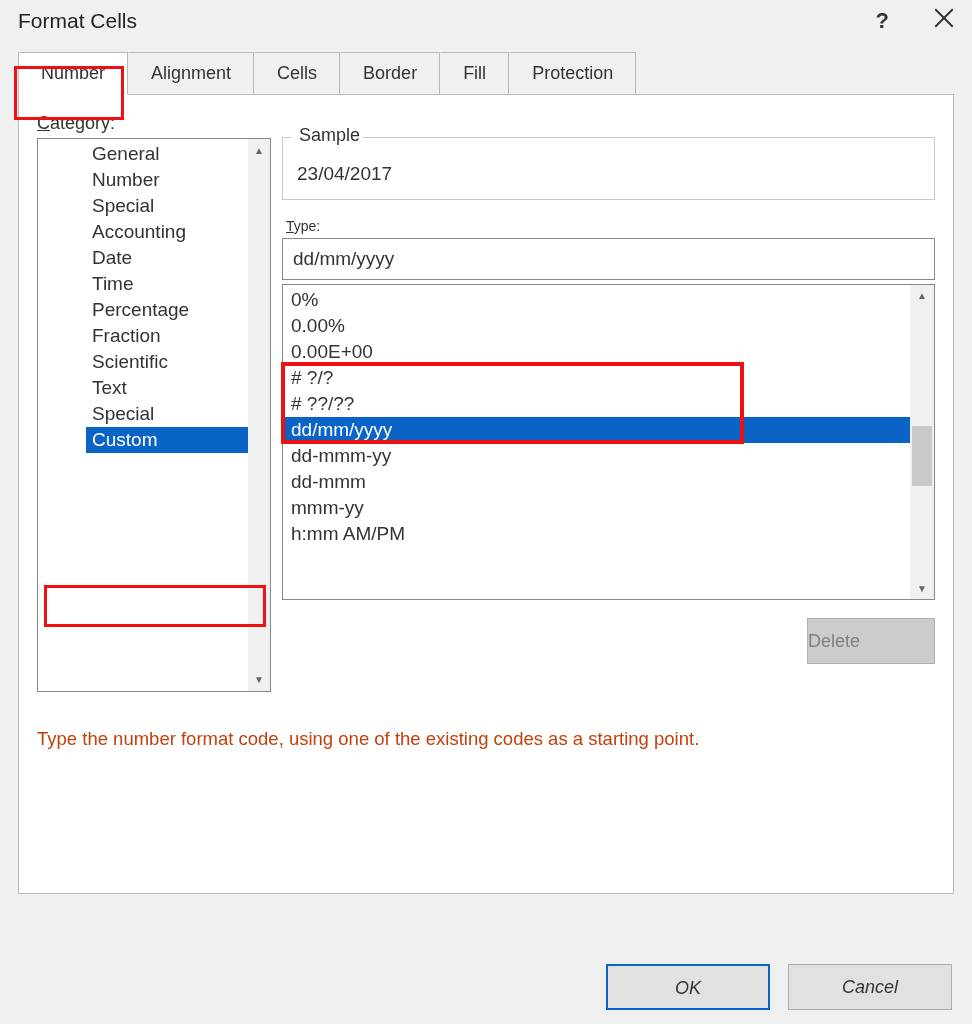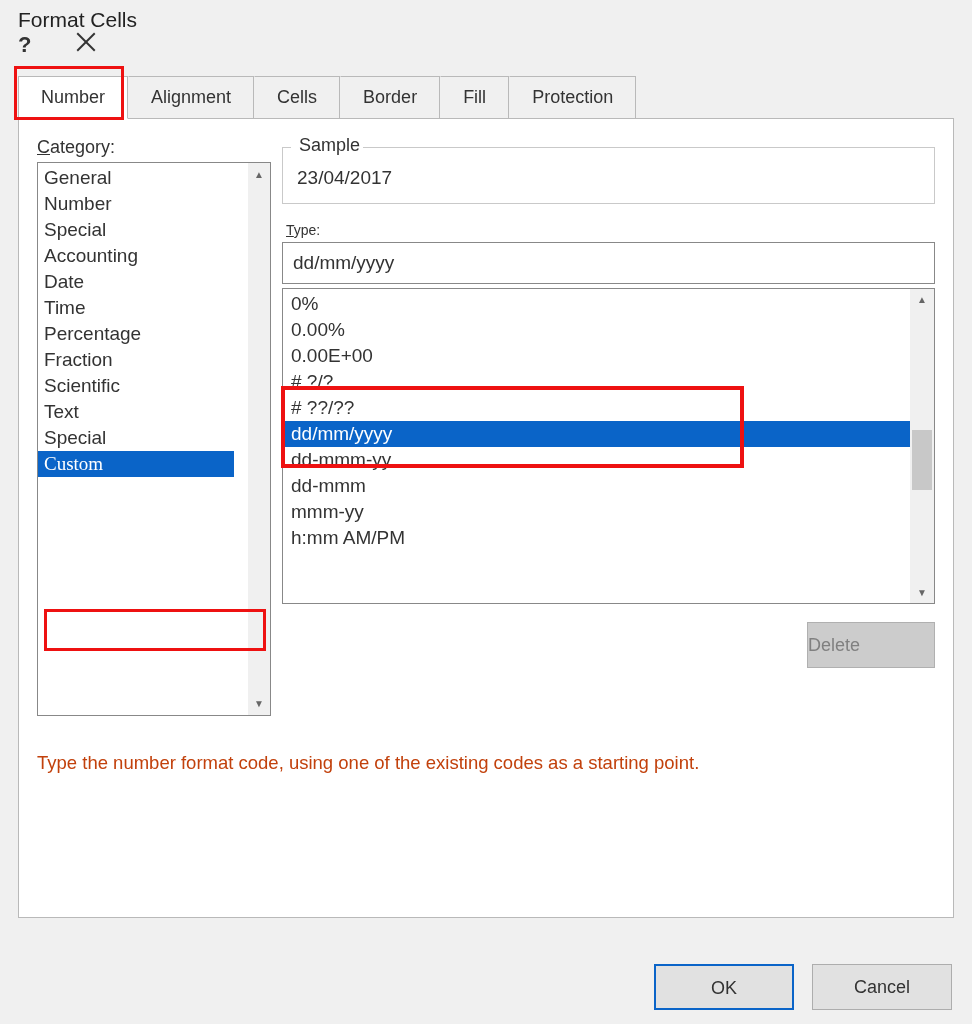--- a/index.html
+++ b/index.html
@@ -14,24 +14,23 @@
     color: #333;
   }
   .dialog {
     width: 972px;
     height: 1024px;
     background: #f0f0f0;
     position: relative;
   }
   .titlebar {
     display: flex;
-    align-items: flex-start;
+    align-items: center;
     justify-content: space-between;
     padding: 8px 18px 18px 18px;
-    flex-direction: column;
   }
   .title { font-size: 21px; color: #222; }
   .title-controls { display: flex; align-items: center; gap: 45px; font-size: 22px; color: #333; }
   .help-icon, .close-icon { font-weight: 400; cursor: pointer; }
   .close-icon svg { width: 20px; height: 20px; }
   .help-icon { font-weight: 600; }
 
   .tabs {
     display: flex;
     margin: 0 18px;
@@ -87,50 +86,49 @@
   }
   .cat-scroll {
     position: absolute; right: 0; top: 0; bottom: 0;
     width: 22px; background: #f0f0f0;
     display: flex; flex-direction: column; justify-content: space-between;
     align-items: center;
   }
   .cat-scroll .arrow {
     font-size: 10px; color: #666; padding: 6px 0;
   }
-  .cat-items { padding: 2px 0; }
+  .cat-items { padding: 2px 0; margin-left: 48px; }
   .cat-item {
     padding: 2px 6px;
     font-size: 19px;
     color: #333;
     cursor: pointer;
     white-space: nowrap;
   }
   .cat-item.selected {
     background: #0a64c8;
     color: #fff;
     width: 196px;
-    font-family: Liberation Serif, serif;
   }
   .cat-highlight-custom {
     position: absolute;
     border: 3px solid #e11;
     top: 490px; left: 25px;
     width: 222px; height: 42px;
     pointer-events: none;
     z-index: 5;
   }
 
   .right-col { flex: 1; }
   .sample-frame {
     border: 1px solid #c9c9c9;
     border-top: none;
-    margin-top: 10px;
-    position: relative;
-    padding: 12px 14px 14px 14px;
+    margin-top: 24px;
+    position: relative;
+    padding: 18px 14px 14px 14px;
     margin-bottom: 18px;
   }
   .sample-frame::before {
     content: '';
     position: absolute;
     top: 0; left: 0;
     width: 8px; height: 1px; background: #c9c9c9;
   }
   .sample-frame::after {
     content: '';
@@ -215,27 +213,28 @@
     font-size: 18.5px;
     color: #c2410c;
   }
 
   .dialog-buttons {
     position: absolute;
     right: 20px; bottom: 14px;
     display: flex; gap: 18px;
   }
   .dlg-btn {
-    width: 140px; height: 46px;
+    width: 164px; height: 46px;
     text-align: center; line-height: 44px;
     font-size: 18px;
     cursor: pointer;
     background: #e1e1e1;
     border: 1px solid #adadad;
     color: #333;
+    font-style: italic;
   }
   .dlg-btn.default {
     border: 2px solid #0a64c8;
     background: #e1e1e1;
   }
 </style>
 </head>
 <body>
 
 <div class="dialog">

